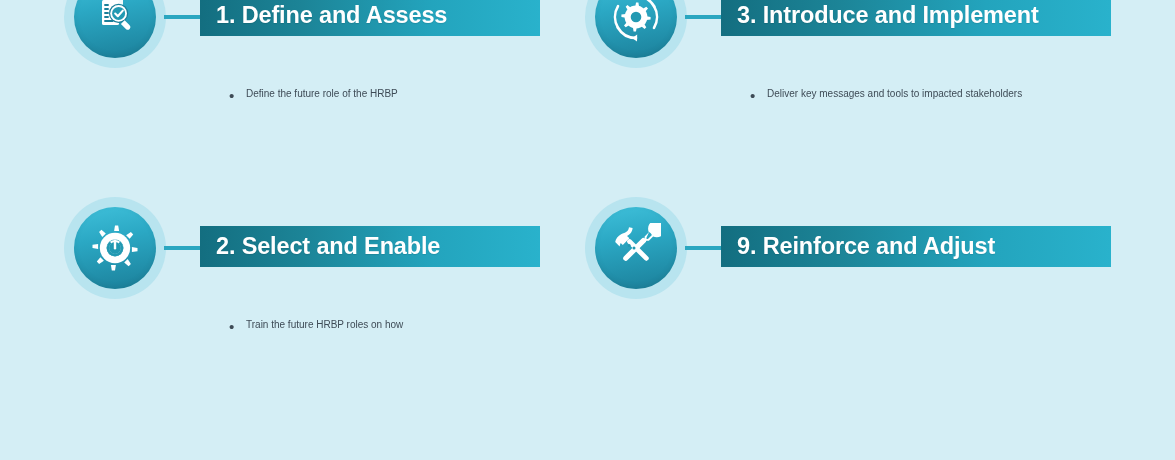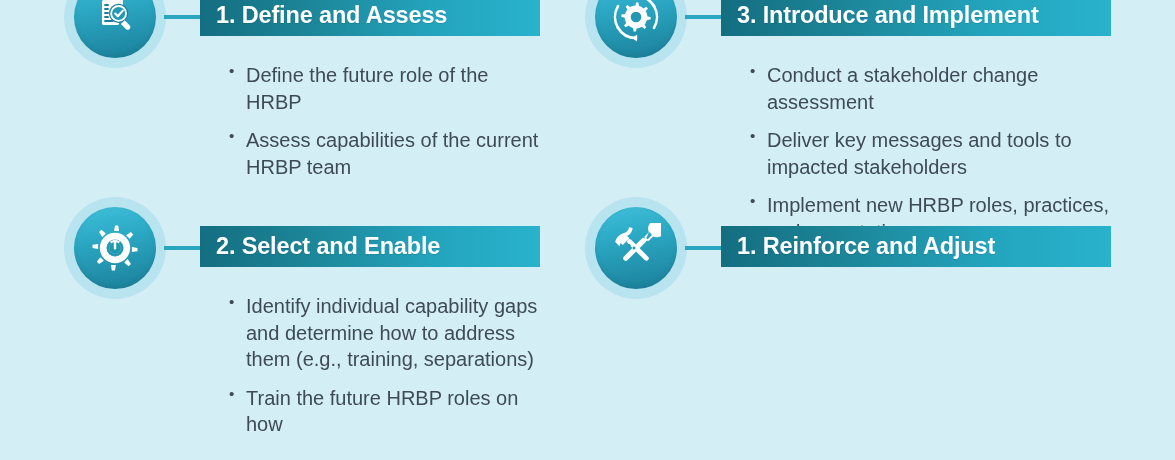--- a/index.html
+++ b/index.html
@@ -92,24 +92,25 @@
     position: absolute;
     left: 228px;
     top: 96px;
     width: 320px;
     list-style: none;
   }
   .step-3 .bullets, .step-4 .bullets { left: 228px; width: 362px; }
   .bullets li {
     position: relative;
     color: #3e4b56;
-    font-size: 20px;
+    font-size: 10px;
     line-height: 1.33;
     padding-left: 18px;
     margin-bottom: 12px;
+    margin-top: 25px;
   }
   .bullets li::before {
     content: "\2022";
     position: absolute;
     left: 1px;
     top: -1px;
     color: #3e4b56;
     font-size: 15.2px;
   }
 </style>
@@ -139,21 +140,20 @@
           </svg>
         </span>
       </div>
     </div>
     <div class="connector"></div>
     <div class="title-bar">
       <span class="title-text">1. Define and Assess</span>
     </div>
     <ul class="bullets">
       <li>Define the future role of the HRBP</li>
-      <li>Assess capabilities of the current HRBP team</li>
     </ul>
   </div>
 
   <div class="step step-2">
     <div class="badge">
       <div class="badge-inner">
         <span>
           <svg width="50" height="50" viewBox="0 0 50 50" fill="#ffffff">
             <g fill="#ffffff">
               <path d="M25 2.5l3.2 0 0.9 5.6 -5.0 0z"></path>
@@ -172,21 +172,20 @@
             <path d="M20.6 19.6a7.0 7.0 0 1 0 8.8 0" stroke="#2299b2" stroke-width="2.6" fill="none"></path>
           </svg>
         </span>
       </div>
     </div>
     <div class="connector"></div>
     <div class="title-bar">
       <span class="title-text">2. Select and Enable</span>
     </div>
     <ul class="bullets">
-      <li>Identify individual capability gaps and determine how to address them (e.g., training, separations)</li>
       <li>Train the future HRBP roles on how</li>
     </ul>
   </div>
 
   <div class="step step-3">
     <div class="badge">
       <div class="badge-inner">
         <span>
           <svg width="50" height="50" viewBox="0 0 50 50">
             <g fill="#ffffff">
@@ -209,23 +208,21 @@
             <path d="M26.0 49.6l-5.0-3.6 5.2-3.4z" fill="#ffffff"></path>
           </svg>
         </span>
       </div>
     </div>
     <div class="connector"></div>
     <div class="title-bar">
       <span class="title-text">3. Introduce and Implement</span>
     </div>
     <ul class="bullets">
-      <li>Conduct a stakeholder change assessment</li>
       <li>Deliver key messages and tools to impacted stakeholders</li>
-      <li>Implement new HRBP roles, practices, and expectations</li>
     </ul>
   </div>
 
   <div class="step step-4">
     <div class="badge">
       <div class="badge-inner">
         <span>
           <svg width="50" height="50" viewBox="0 0 50 50" fill="#ffffff">
 
             <g transform="rotate(45 25 25)">
@@ -239,19 +236,19 @@
               <path d="M14.6 6.0c2.4-1.9 6.4-2.3 9.6-1.3 2.2 0.7 4.0 2.1 6.4 2.1 1.6 0 3.0-0.6 4.2-1.5l1.9 3.2c-1.6 1.4-3.6 2.3-5.9 2.3 -1.4 0-2.5-0.3-3.6-0.7l0 3.4 -9.4 0 0-2.9c-1.3 0.4-2.4 1.0-3.3 1.8z" fill="#ffffff"></path>
             </g>
             <circle cx="18.2" cy="22.6" r="1.5" fill="#2299b2"></circle>
             <circle cx="23.0" cy="25.0" r="1.5" fill="#2299b2"></circle>
           </svg>
         </span>
       </div>
     </div>
     <div class="connector"></div>
     <div class="title-bar">
-      <span class="title-text">1. Reinforce and Adjust</span>
+      <span class="title-text">9. Reinforce and Adjust</span>
     </div>
     <ul class="bullets">
     </ul>
   </div>
 
 </div>
 
 </body></html>

